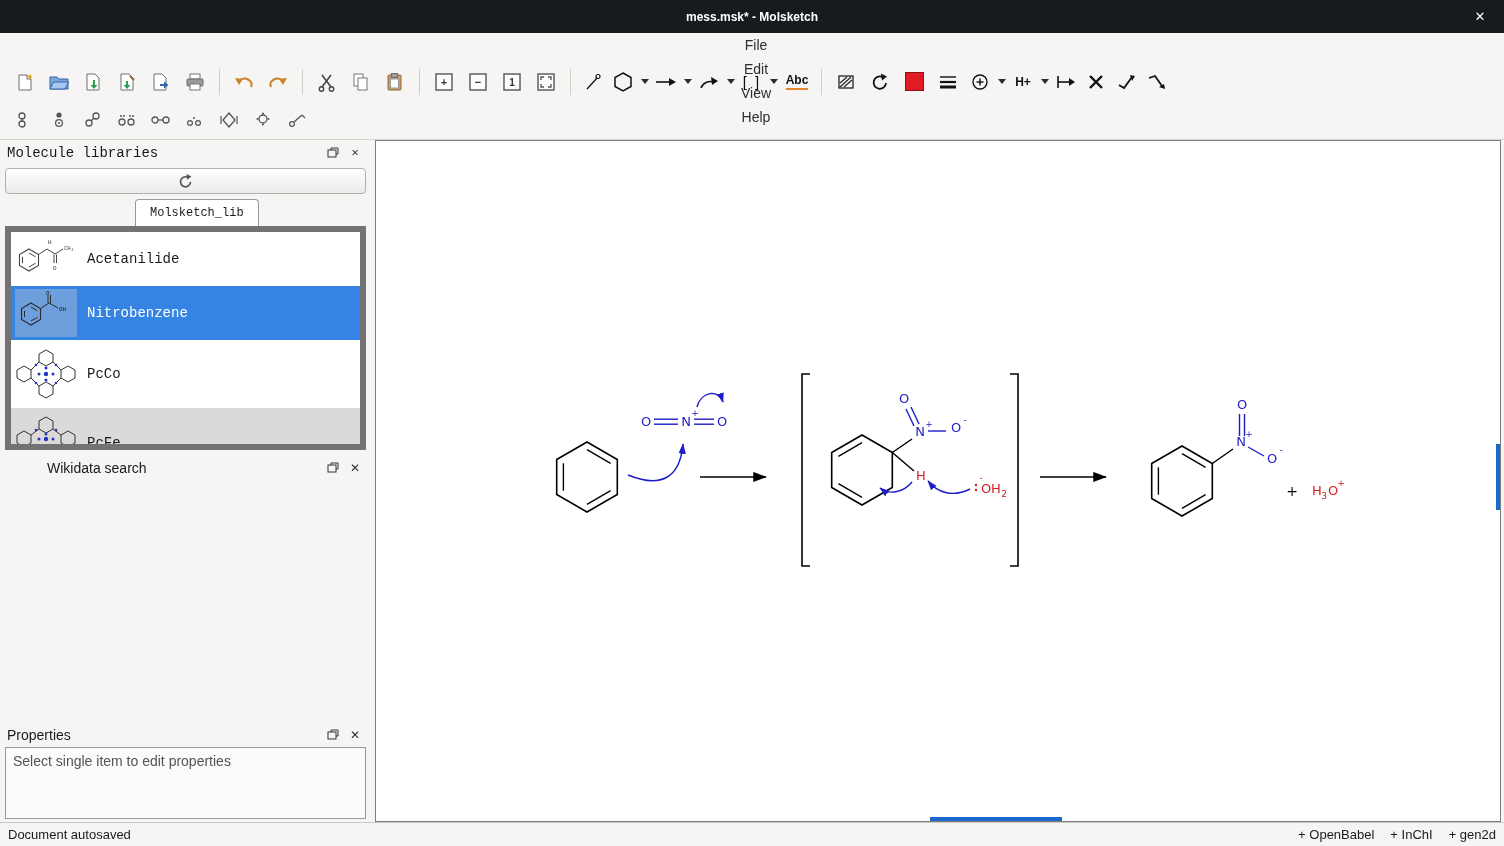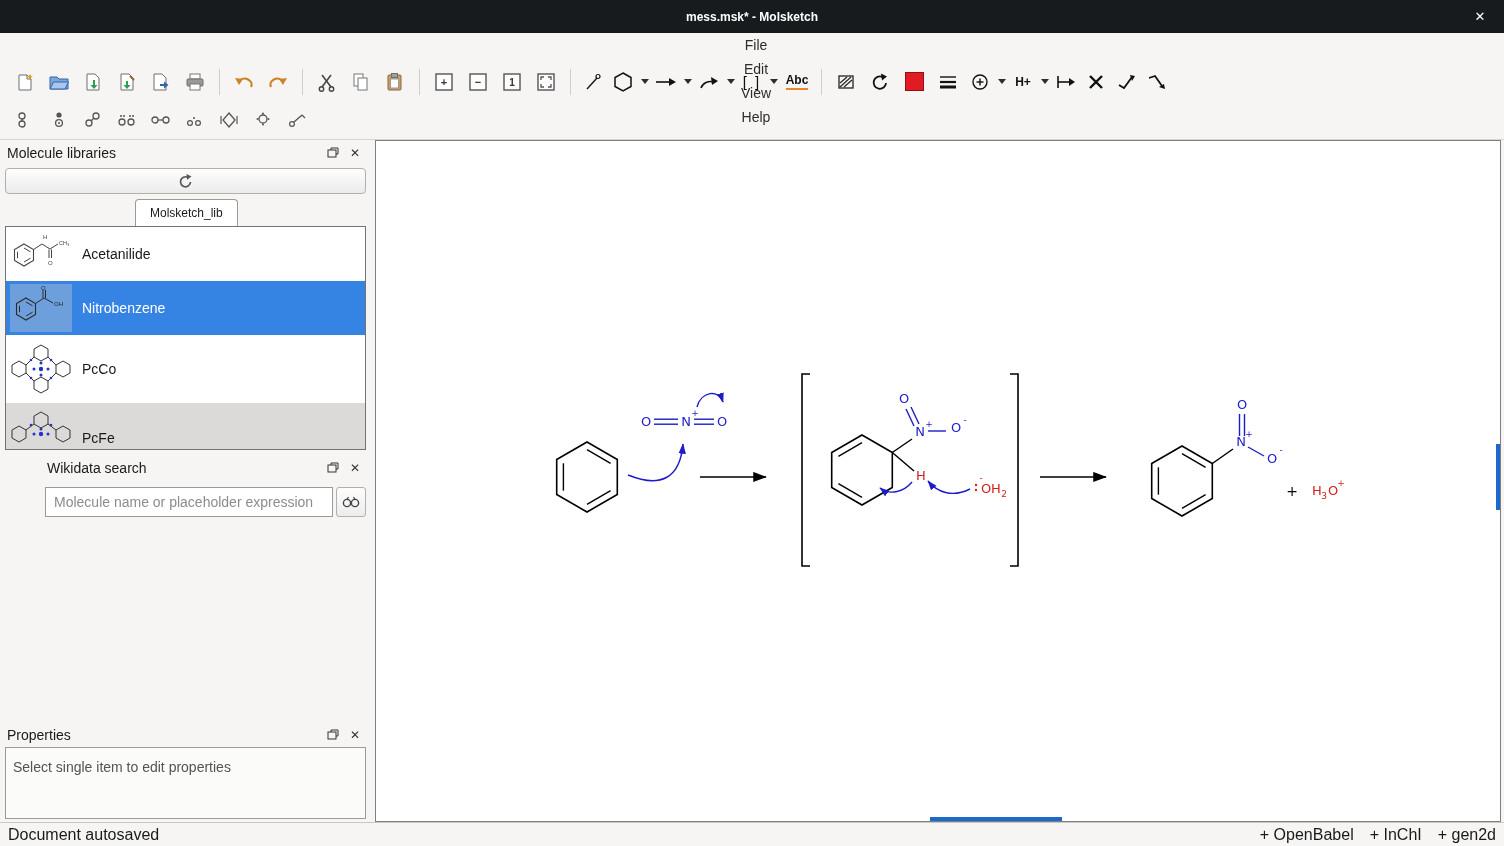--- a/index.html
+++ b/index.html
@@ -27,62 +27,62 @@
   .dd::after { content:""; border-left:4px solid transparent; border-right:4px solid transparent; border-top:5px solid #2d2d2d; }
   .sep { width:1px; height:26px; background:#d1cfcc; margin:0 7px; flex:0 0 auto; }
   .swatch { width:19px; height:19px; background:#e01b24; border:1px solid #8f1117; }
   .txticon { font-size:12px; font-weight:700; color:#111; }
   .abc { font-size:12px; font-weight:700; color:#111; border-bottom:2px solid #e6872b; padding-bottom:1px; }
   .bracket-glyph { font-size:15px; color:#111; letter-spacing:2px; }
   .xglyph svg line { stroke:#111; stroke-width:2.4; }
 
   
   .panel { position:absolute; left:0; width:371px; }
-  #panel-lib   { top:140px; height:315px; }
+  #panel-lib   { top:140px; height:315px;font-family:Liberation Mono, monospace; }
   #panel-wiki  { top:455px; height:267px;padding-left:40px; }
   #panel-props { top:722px; height:100px; }
   .panel-header { height:25px; display:flex; align-items:center; padding:0 7px; font-size:14px; color:#1a1a1a; }
   .panel-header .spacer { flex:1; }
   .ph-btn { width:18px; height:18px; display:flex; align-items:center; justify-content:center; color:#333; font-size:12px; margin-left:4px; }
 
   .refresh-btn { margin:3px 5px 0 5px; height:26px; border:1px solid #b3b0ac; border-radius:4px;
                  background:linear-gradient(#fefefe,#ebebeb); display:flex; align-items:center; justify-content:center; }
   .tabs { height:28px; margin:4px 5px 0 5px; position:relative; }
   .tab { position:absolute; left:130px; bottom:0; height:27px; padding:0 14px; background:#ffffff;
          border:1px solid #9a9a9a; border-bottom:none; border-radius:4px 4px 0 0;
          font-size:12px; display:flex; align-items:center; color:#1a1a1a; }
-  .lib-list { margin:0 5px; border:1px solid #737373; background:#ffffff; height:224px; overflow:hidden; }
+  .lib-list { margin:0 5px; border:6px solid #737373; background:#ffffff; height:224px; overflow:hidden; }
   .lib-item { height:54px; display:flex; align-items:center; gap:10px; padding-left:4px; color:#1a1a1a; font-size:14px; }
   .lib-item.tall { height:68px; }
   .lib-item.cropped { height:70px; background:#dcdad8; }
   .lib-item.selected { background:#3584e4; color:#ffffff; }
   .thumb { width:62px; height:48px; display:flex; align-items:center; justify-content:center; flex:0 0 auto; }
   .selected .thumb { background:#6d9fdc; }
 
   .search-row { display:flex; margin:7px 5px 5px 5px; gap:3px; align-items:center; }
   .search-input { flex:1; height:30px; border:1px solid #9a9a9a; padding:0 8px; font-size:14px;
                   font-family:"Liberation Sans",sans-serif; background:#fff; color:#1a1a1a; }
   .search-input::placeholder { color:#8c8c8c; }
   .search-btn { width:30px; height:30px; border:1px solid #b3b0ac; border-radius:3px;
                 background:linear-gradient(#fdfdfd,#ececec); display:flex; align-items:center; justify-content:center; flex:0 0 auto; }
   .wiki-empty { margin:0 5px; border:1px solid #9a9a9a; background:#fff; height:193px;
                 display:flex; align-items:center; justify-content:center; font-size:14px; color:#2e2e2e; }
 
   .props-box { margin:0 5px; border:1px solid #9a9a9a; background:#fbfbfa; height:72px;
-               padding:11px 7px; font-size:14px; color:#555353; }
+               padding:5px 7px; font-size:14px; color:#555353; }
 
   
   .canvas { position:absolute; left:375px; top:140px; right:3px; bottom:24px; background:#ffffff; border:1px solid #7f7f7f; }
   .canvas svg.scene { position:absolute; left:0; top:0; }
   .hscroll { position:absolute; left:554px; bottom:0; width:132px; height:4px; background:#1b6acb; }
   .vscroll { position:absolute; right:0; top:303px; width:4px; height:66px; background:#1b6acb; }
 
   
   .statusbar { position:absolute; left:0; right:0; bottom:0; height:24px; border-top:1px solid #cac7c4;
-               display:flex; align-items:center; padding:0 8px; font-size:16px; background:#f6f5f4; color:#1a1a1a; }
+               display:flex; align-items:center; padding:0 8px; font-size:13px; background:#f6f5f4; color:#1a1a1a; }
   .status-right { margin-left:auto; display:flex; gap:16px; }
 
   svg { display:block; }
   .chem-text { font-family:"DejaVu Sans",sans-serif; }
 </style>
 </head>
 <body>
 
 <div class="titlebar">
   <span class="title">mess.msk* - Molsketch</span>
@@ -481,30 +481,20 @@
     <span>Wikidata search</span>
     <span class="spacer"></span>
     <span class="ph-btn">
       <svg width="12" height="11">
           <rect x="1" y="3" width="8" height="7" fill="none" stroke="#333"></rect>
           <path d="M4,3 V1 h7 v6 h-2" fill="none" stroke="#333"></path>
         </svg>
     </span>
     <span class="ph-btn">✕</span>
   </div>
-  <div class="search-row">
-    <input class="search-input" type="text" placeholder="Molecule name or placeholder expression" style="">
-    <div class="search-btn">
-      <svg width="18" height="14">
-          <circle cx="5" cy="8" r="3.6" fill="none" stroke="#444" stroke-width="1.4"></circle>
-          <circle cx="13" cy="8" r="3.6" fill="none" stroke="#444" stroke-width="1.4"></circle>
-          <path d="M8.4,6.5 h1.2 M5,4.4 L6.5,2 M13,4.4 L11.5,2" stroke="#444" stroke-width="1.2" fill="none"></path>
-        </svg>
-    </div>
-  </div>
 </div>
 
 <div class="panel" id="panel-props">
   <div class="panel-header">
     <span>Properties</span>
     <span class="spacer"></span>
     <span class="ph-btn">
       <svg width="12" height="11">
           <rect x="1" y="3" width="8" height="7" fill="none" stroke="#333"></rect>
           <path d="M4,3 V1 h7 v6 h-2" fill="none" stroke="#333"></path>

